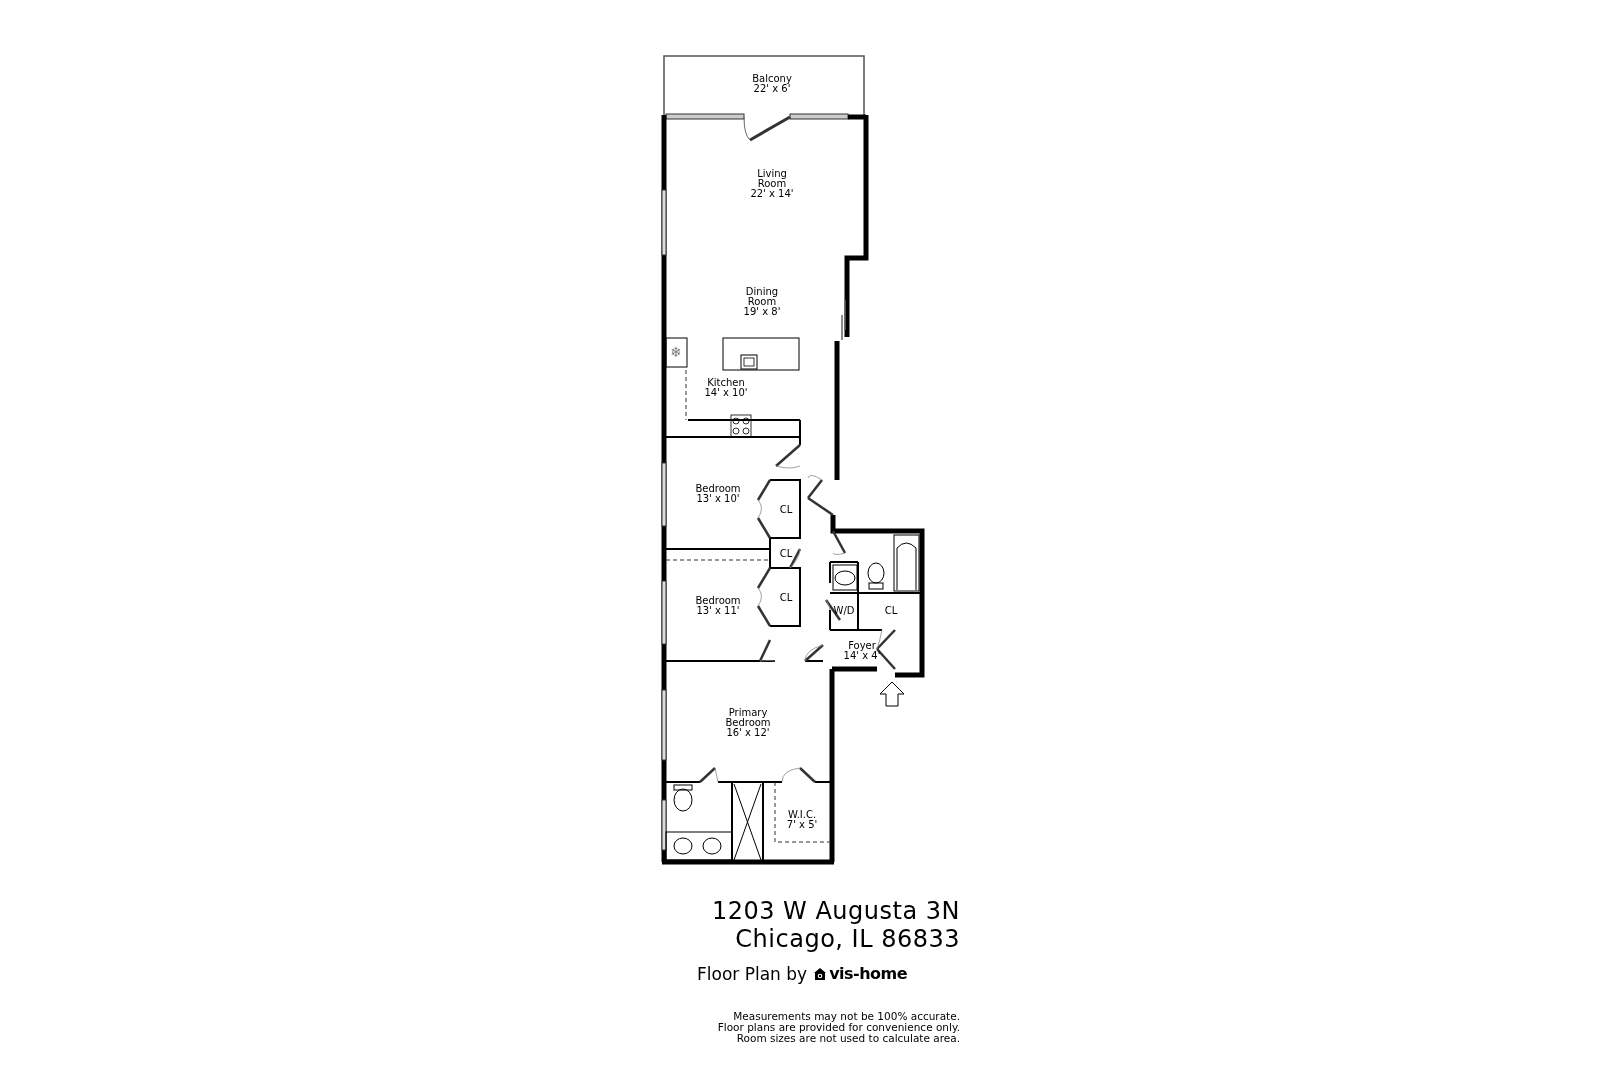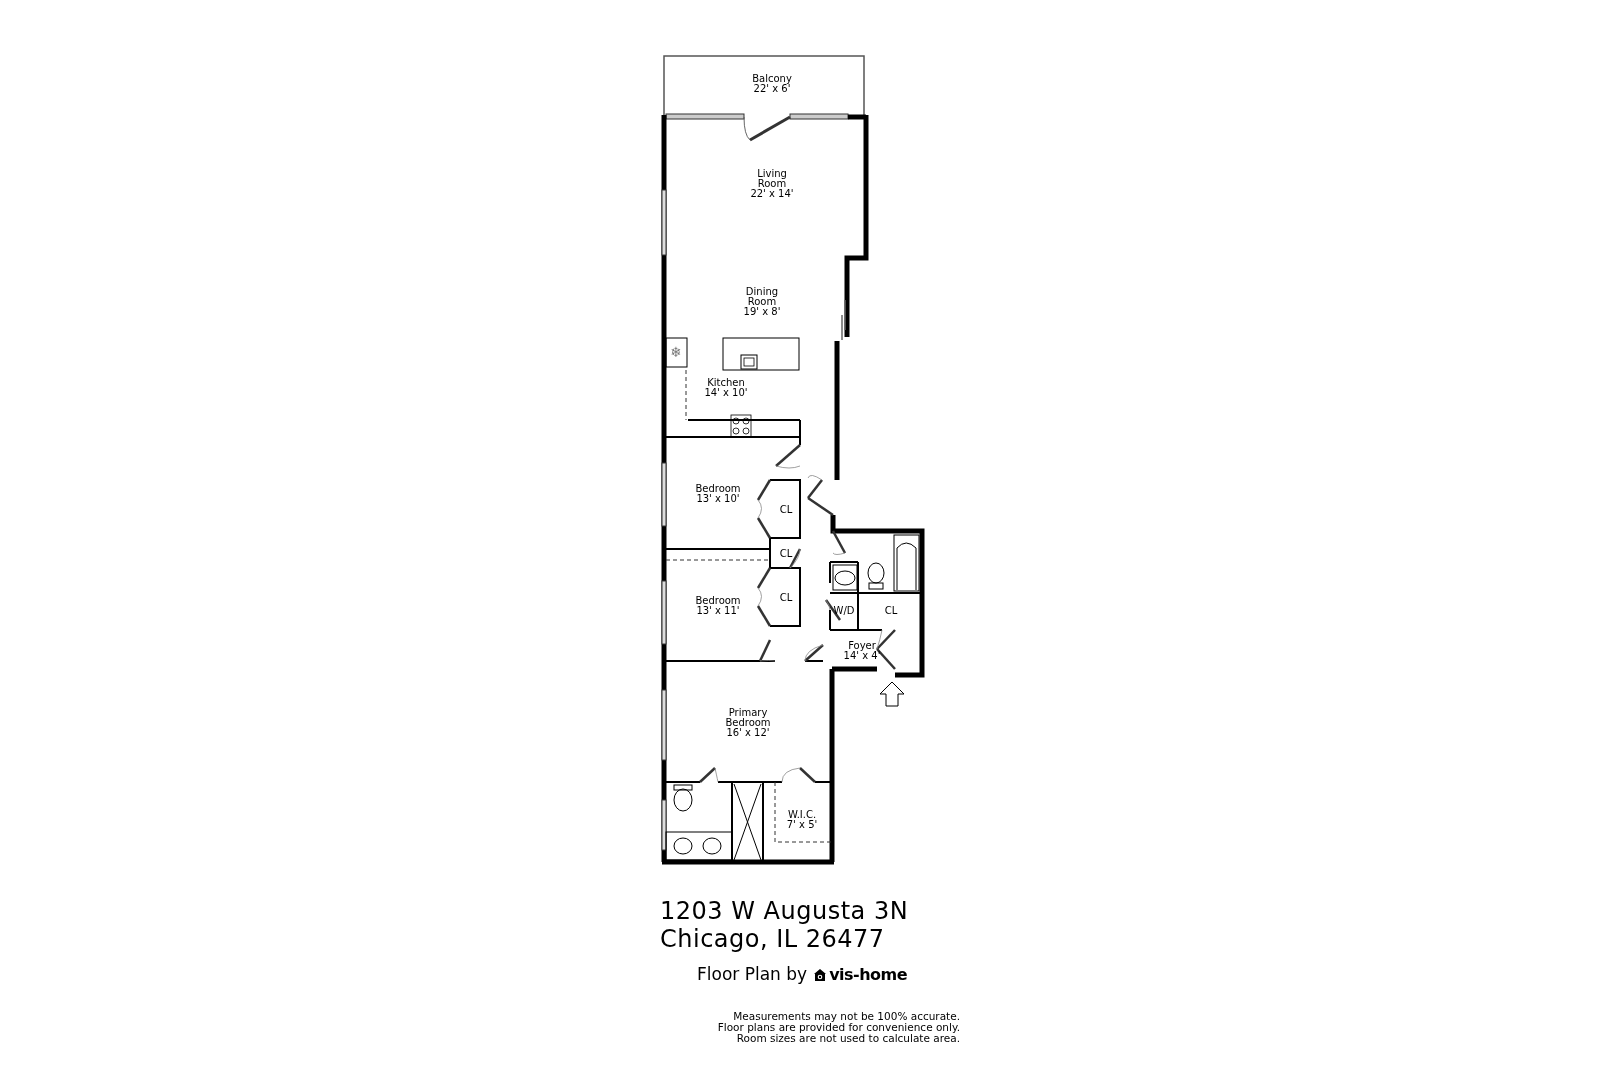--- a/index.html
+++ b/index.html
@@ -1,21 +1,21 @@
 <!DOCTYPE html>
 <html><head>
 <meta charset="utf-8">
 <style>
   html, body { margin: 0; padding: 0; background: #ffffff; }
   body { width: 1620px; height: 1080px; position: relative; overflow: hidden; font-family: "DejaVu Sans", sans-serif; color: #000; }
   #plan { position: absolute; left: 0; top: 0; width: 1620px; height: 1080px; }
   .room-label { font-family: "DejaVu Sans", sans-serif; font-size: 10px; text-anchor: middle; fill: #000; }
   .fixture-label { font-family: "DejaVu Sans", sans-serif; font-size: 10px; text-anchor: middle; fill: #000; }
-  .addr { position: absolute; left: 660px; width: 300px; text-align: left; font-family: "DejaVu Sans", sans-serif; font-size: 24px; letter-spacing: 0.5px; line-height: 28px; }
-  .credit { position: absolute; left: 697px; top: 964px; font-size: 17px; display: flex; align-items: flex-end; gap: 6px; }
+  .addr { position: absolute; left: 660px; width: 300px; text-align: right; font-family: "DejaVu Sans", sans-serif; font-size: 24px; letter-spacing: 0.5px; line-height: 28px; }
+  .credit { position: absolute; left: 697px; top: 964px; font-size: 17px; display: flex; align-items: flex-start; gap: 6px; }
   .logo { display: inline-flex; align-items: center; gap: 2px; font-weight: bold; font-size: 16px; letter-spacing: -0.5px; }
   .disclaimer { position: absolute; left: 680px; top: 1011px; width: 280px; text-align: right; font-size: 10.5px; line-height: 11px; }
 </style>
 </head>
 <body>
 
 <svg id="plan" viewBox="0 0 1620 1080" xmlns="http://www.w3.org/2000/svg">
 
   <g>
     <polyline points="664,117 664,56 864,56 864,117" fill="none" stroke="#555" stroke-width="1.5"></polyline>
@@ -212,21 +212,21 @@
 
     <text class="fixture-label" x="786" y="513">CL</text>
     <text class="fixture-label" x="786" y="557">CL</text>
     <text class="fixture-label" x="786" y="601">CL</text>
     <text class="fixture-label" x="891" y="614">CL</text>
     <text class="fixture-label" x="844" y="614">W/D</text>
   </g>
 </svg>
 
 <div class="addr" style="top:897px;">1203 W Augusta 3N</div>
-<div class="addr" style="top:925px;">Chicago, IL 26477</div>
+<div class="addr" style="top:925px;">Chicago, IL 86833</div>
 
 <div class="credit">
   <span>Floor Plan by</span>
   <span class="logo">
     <svg width="14" height="14" viewBox="0 0 14 14">
       <polygon points="7,1 1,6 2,6 2,13 12,13 12,6 13,6" fill="#000"></polygon>
       <circle cx="7" cy="9" r="2.3" fill="#fff"></circle>
       <circle cx="7" cy="9" r="1.2" fill="#000"></circle>
     </svg>
     <span>vis-home</span>

